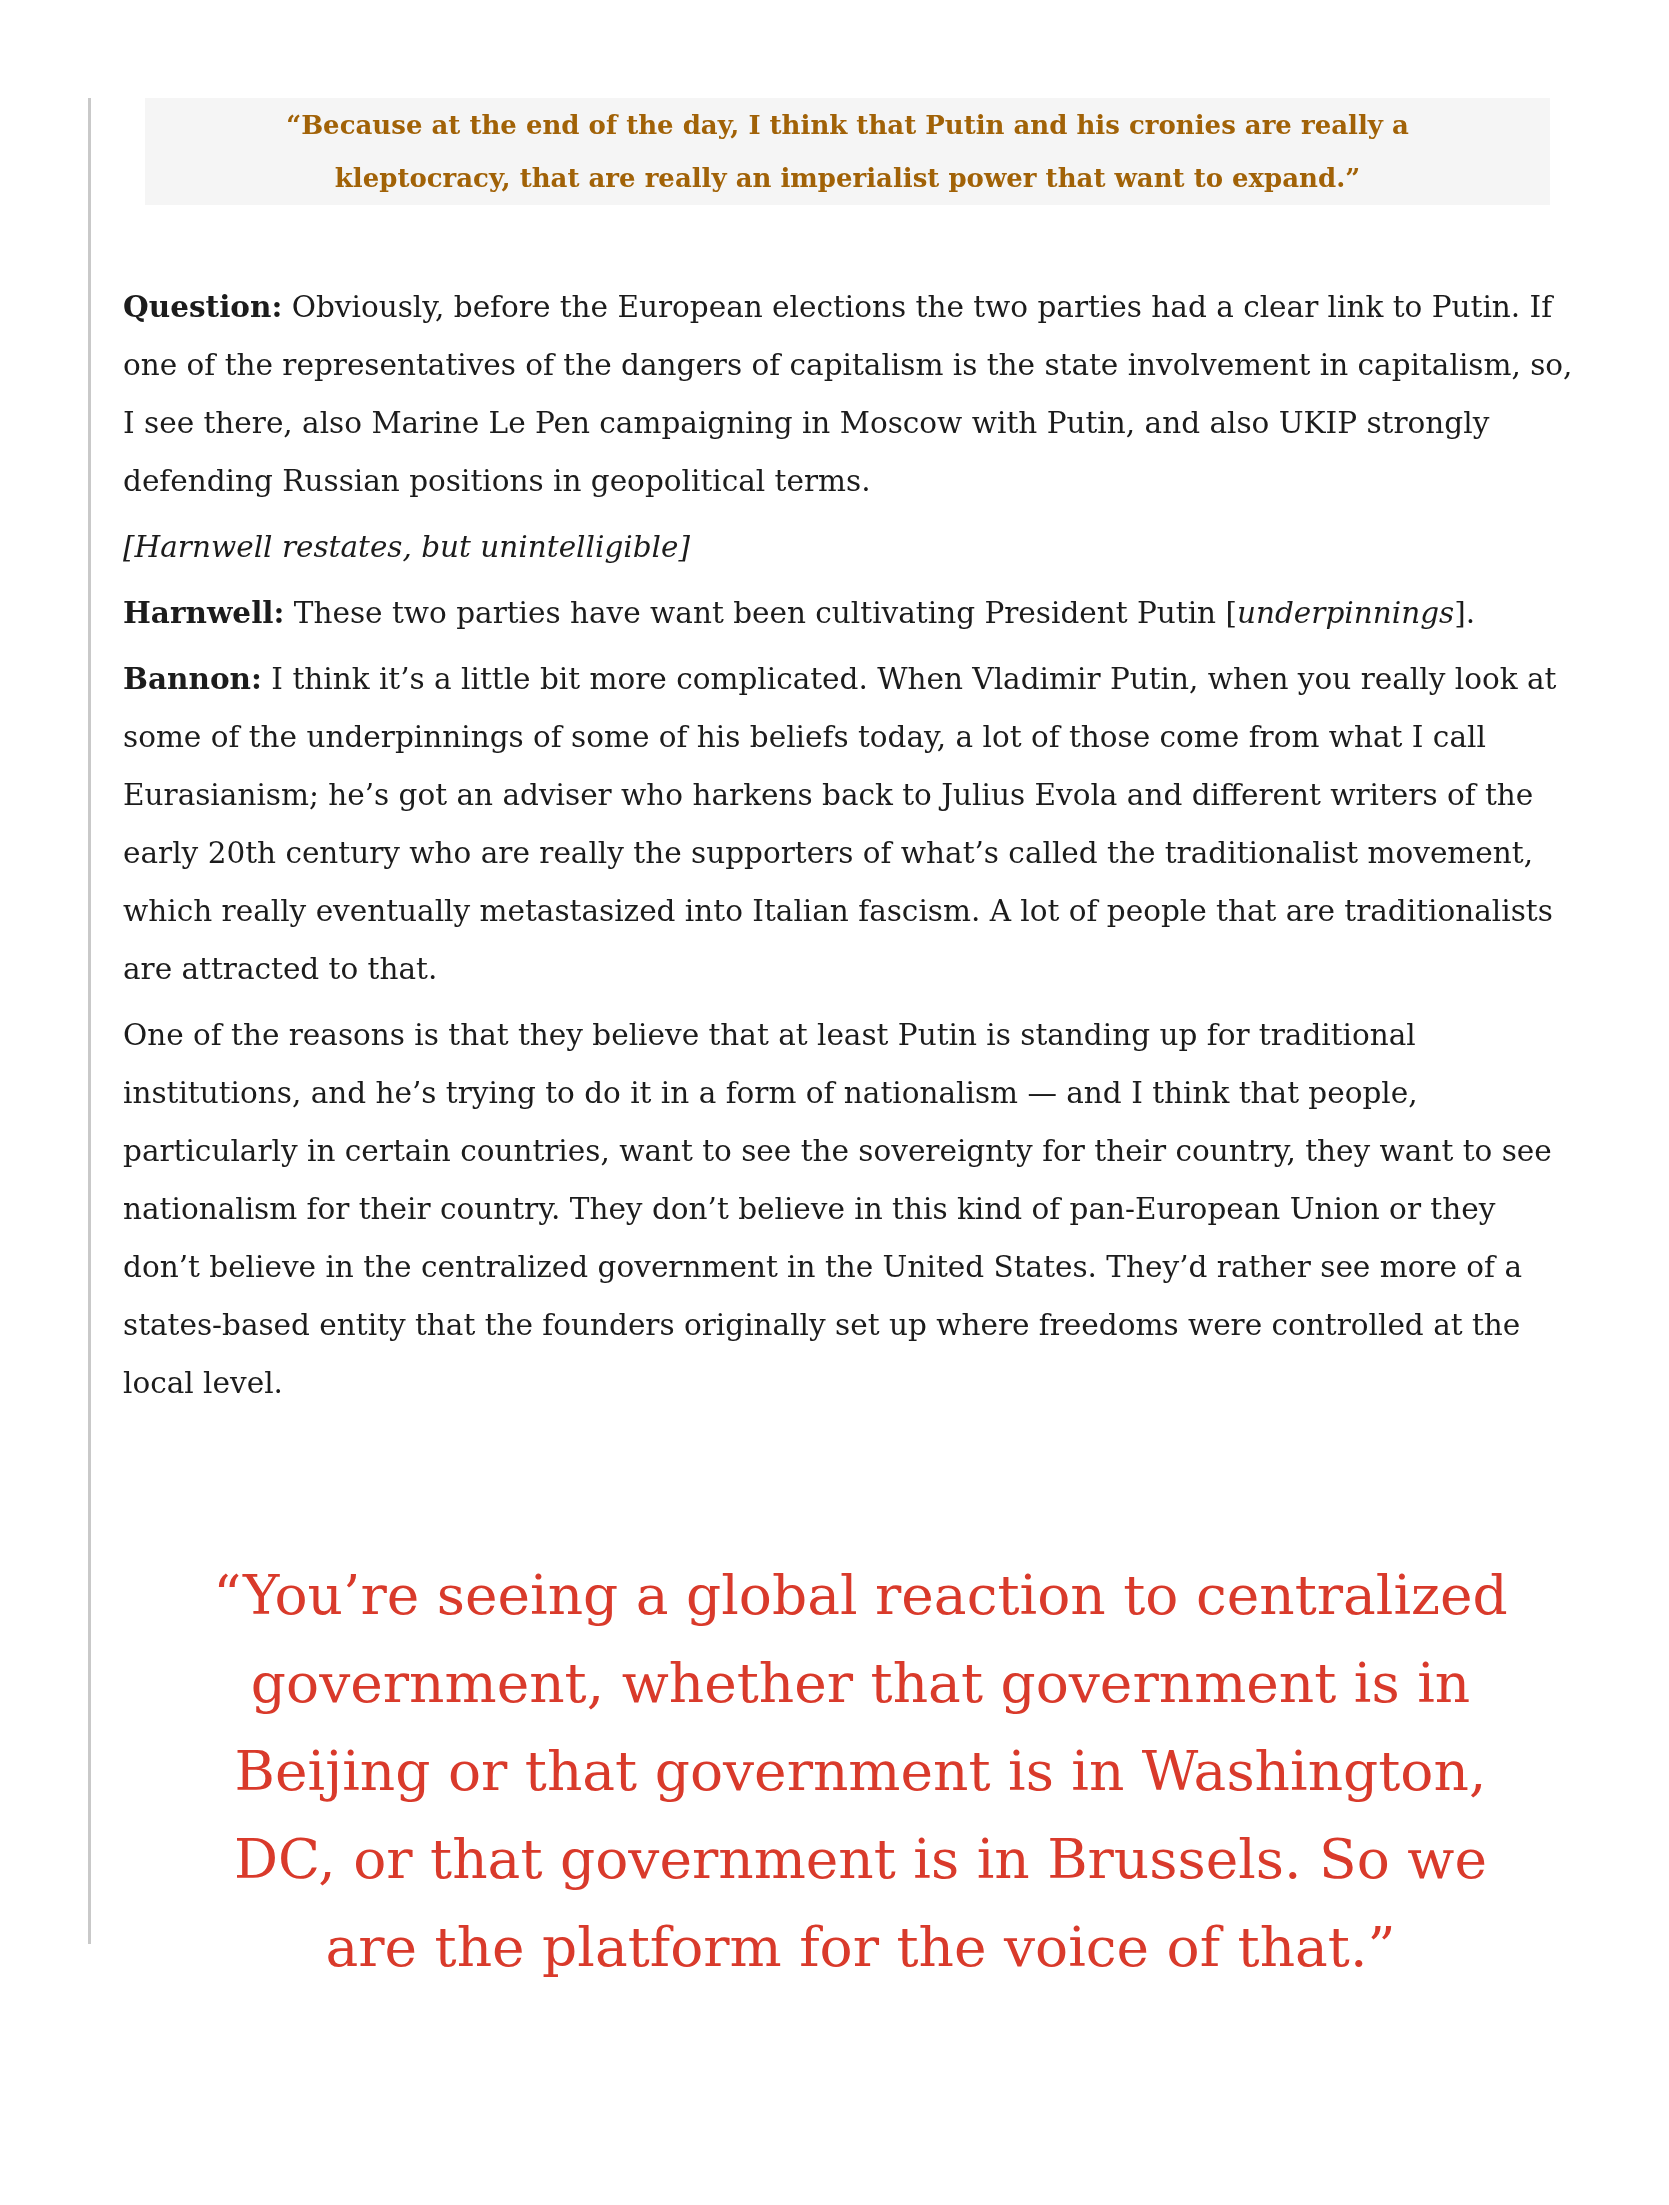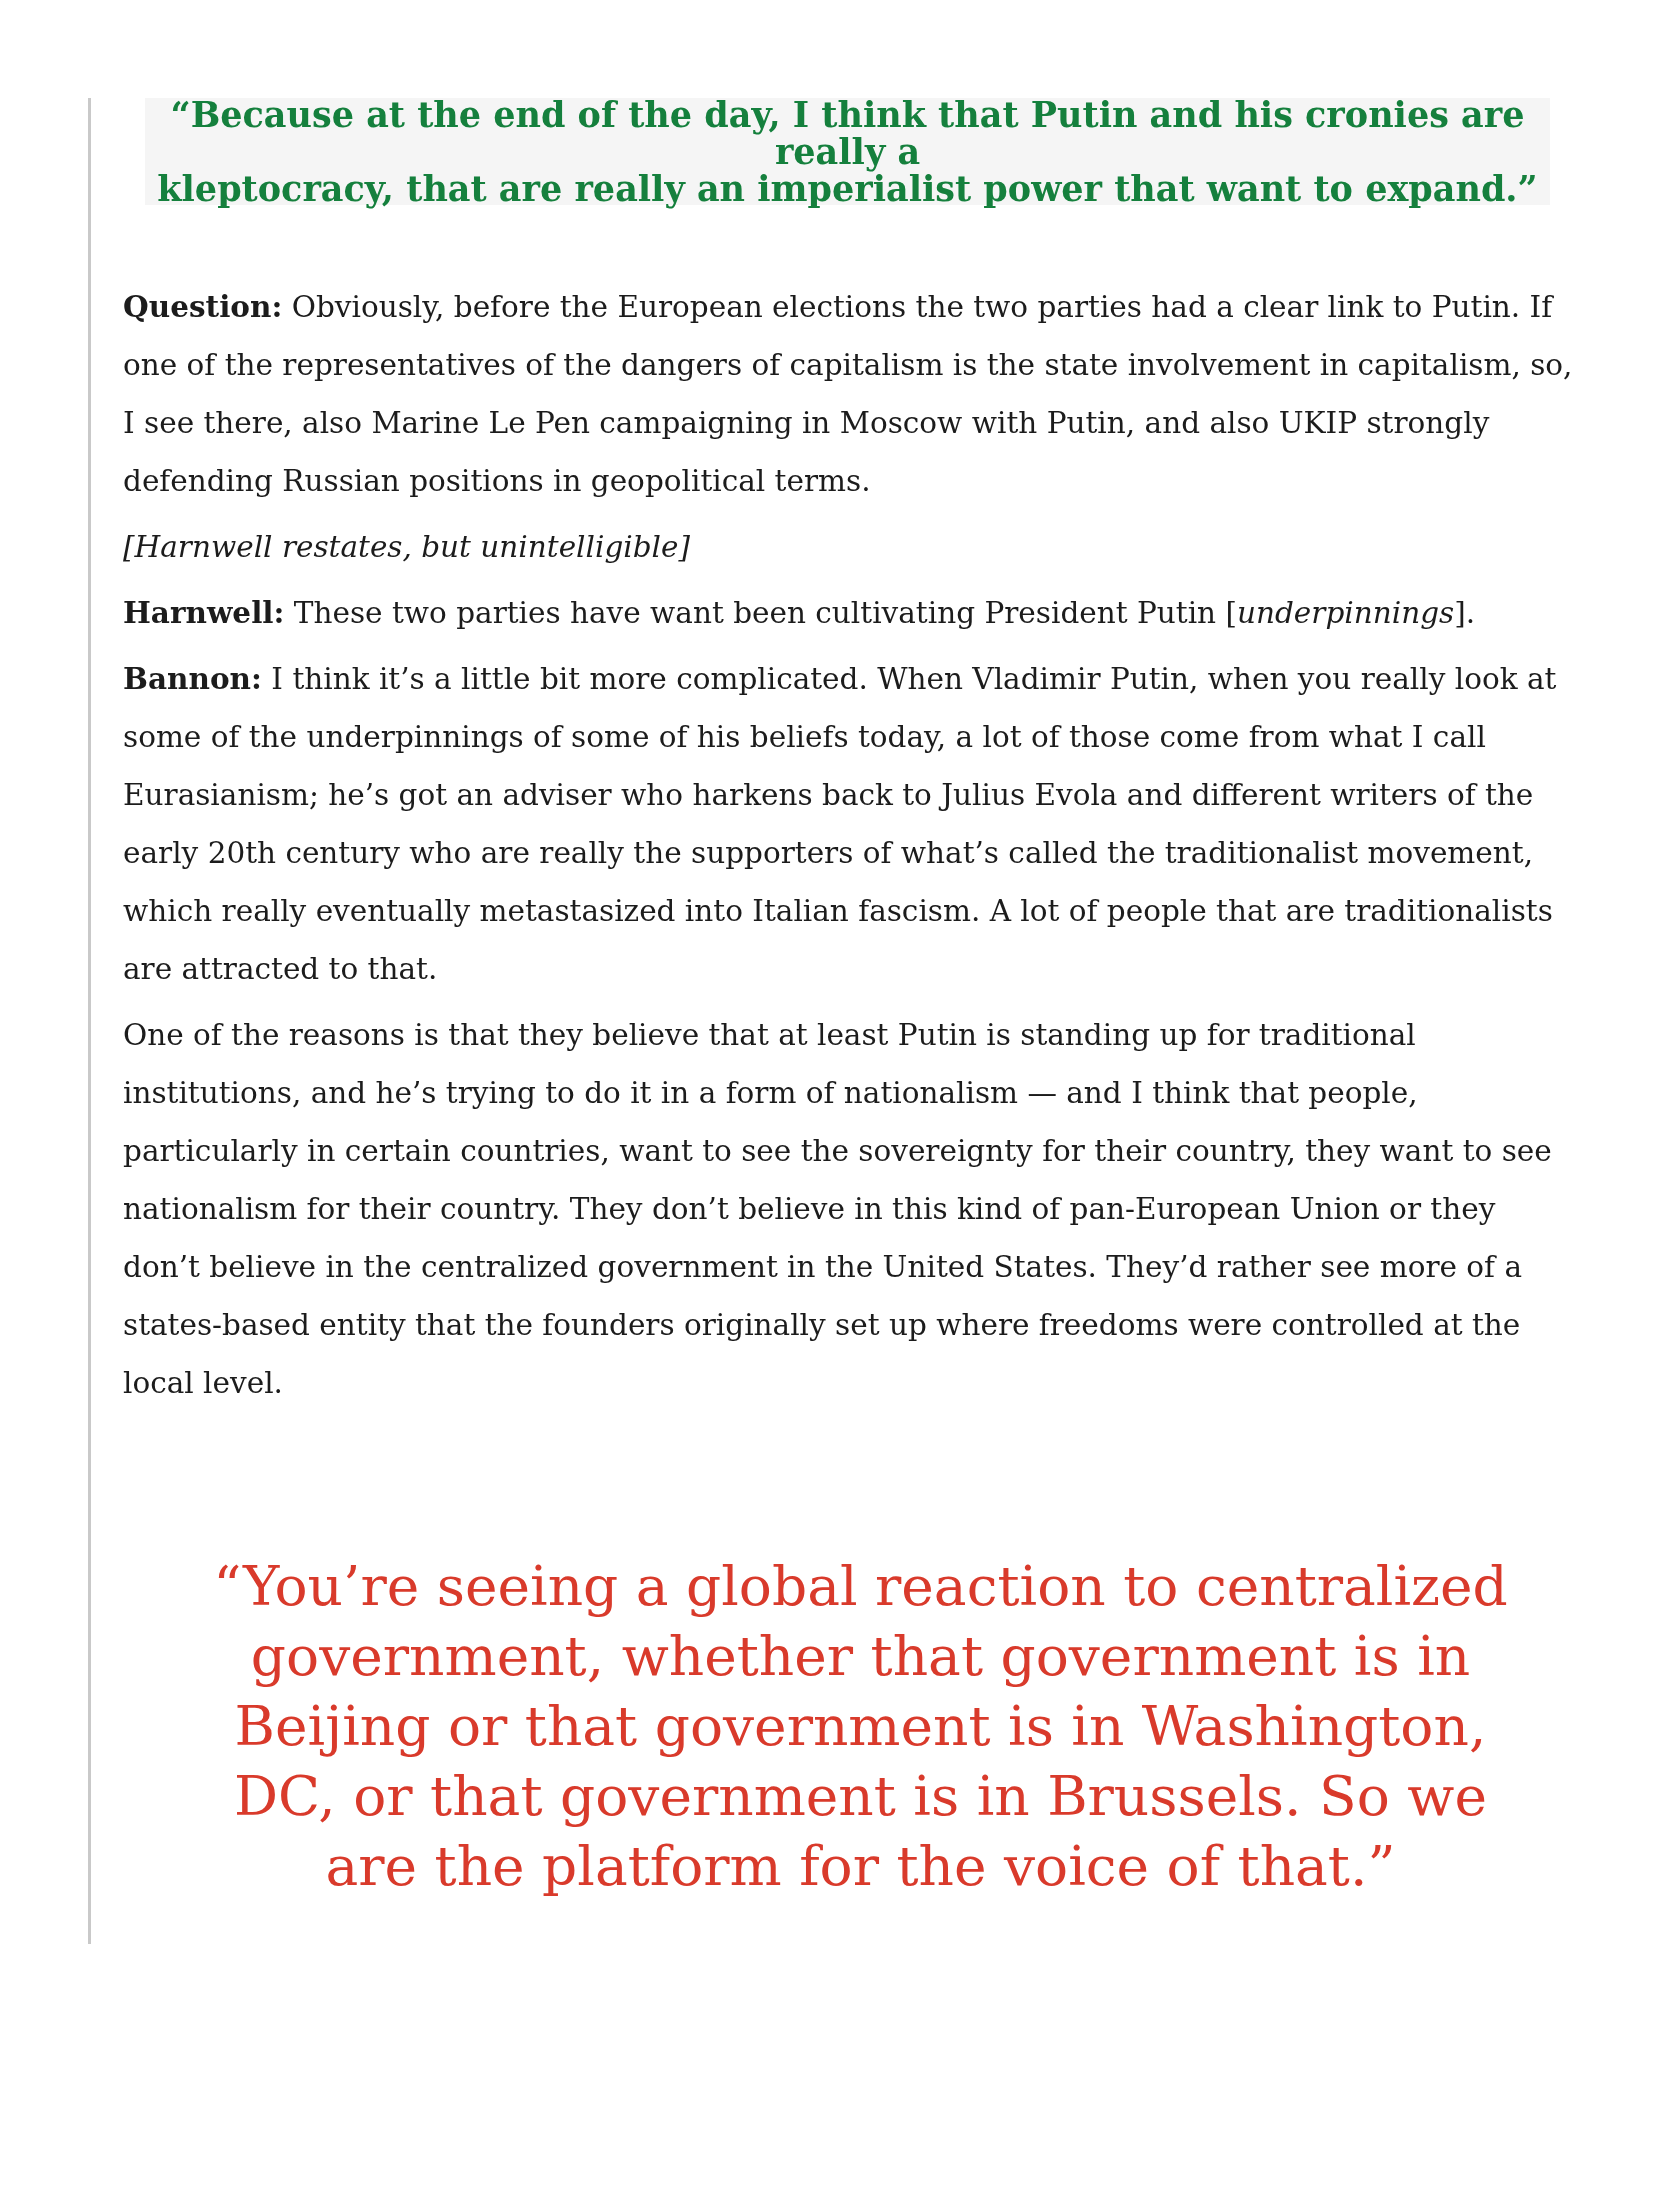--- a/index.html
+++ b/index.html
@@ -31,23 +31,23 @@
     width: 1405px;
     height: 107px;
     background: #f5f5f5;
     display: flex;
     align-items: center;
     justify-content: center;
   }
   .header-quote-text {
     text-align: center;
     font-weight: bold;
-    font-size: 35px;
-    line-height: 37px;
-    color: #15803d;
+    font-size: 26px;
+    line-height: 53px;
+    color: #a16207;
   }
   .body-text {
     position: absolute;
     left: 115px;
     top: 270px;
     width: 1466px;
     font-size: 29.5px;
     line-height: 58px;
   }
   .body-text p {
@@ -56,21 +56,21 @@
   }
   .run-bold   { font-weight: bold; }
   .run-italic { font-style: italic; }
   .pull-quote {
     position: absolute;
     left: 88px;
     top: 1551px;
     width: 1545px;
     text-align: center;
     font-size: 55px;
-    line-height: 70px;
+    line-height: 88px;
     color: #d93a2b;
   }
   .footer {
     position: absolute;
     right: 13px;
     top: 2148px;
     font-family: "Liberation Sans", sans-serif;
     font-size: 31px;
     color: #000000;
   }

